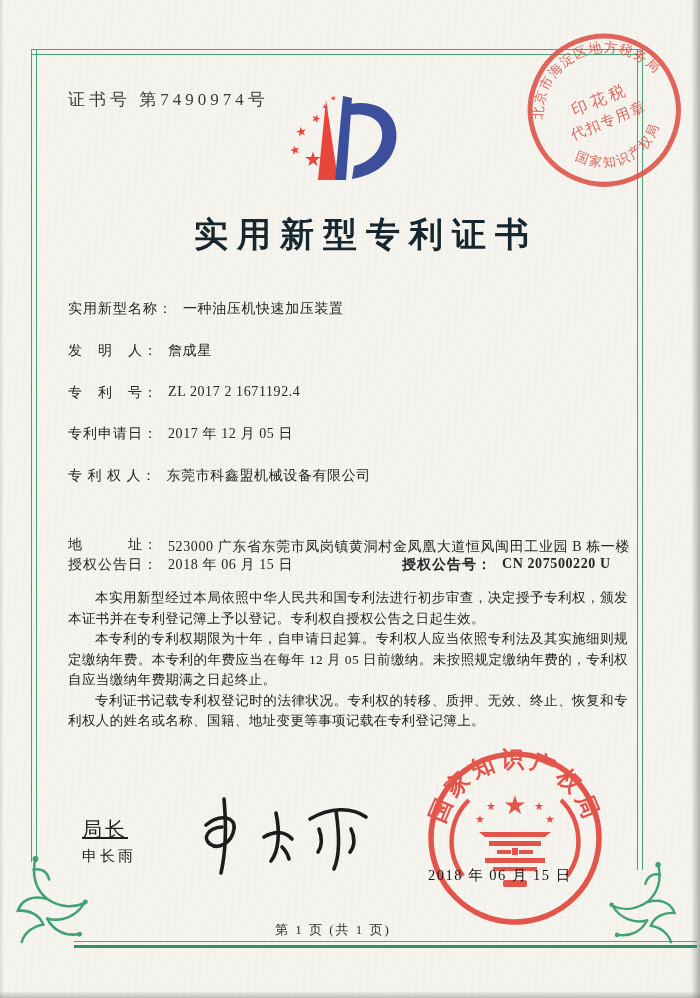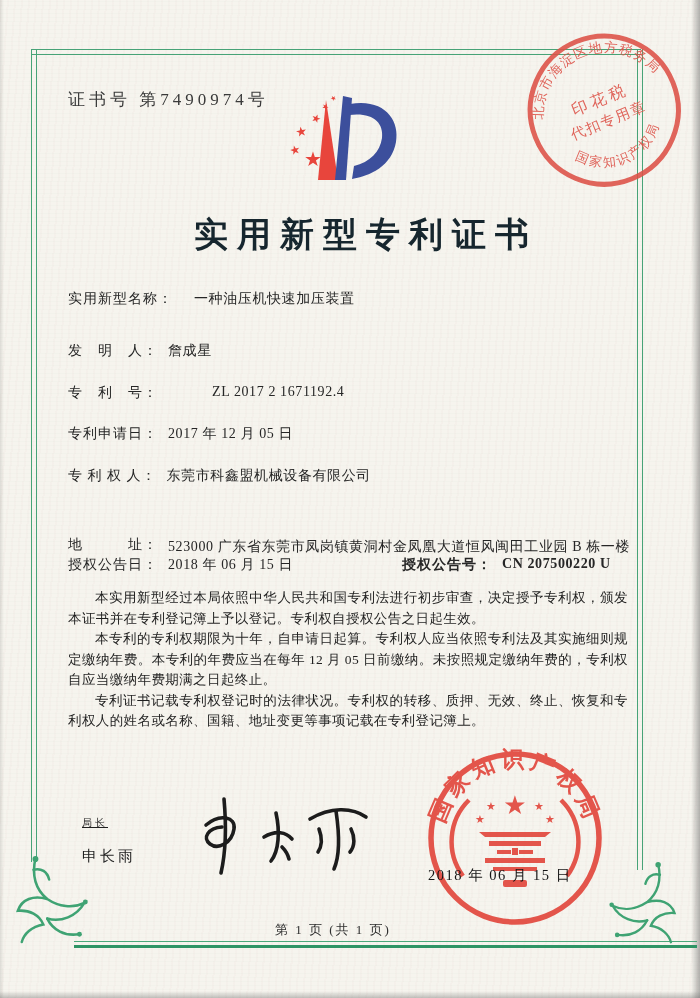--- a/index.html
+++ b/index.html
@@ -40,21 +40,21 @@
 
   .frow{position:absolute; left:68px; font-size:14px; letter-spacing:1px; color:#262626; display:flex; align-items:flex-start;}
   .flabel{white-space:nowrap;}
   .fvalue{margin-left:10px; letter-spacing:0.6px;}
   .fvalue.wrap{width:472px; line-height:21.5px;}
 
   .paragraphs{position:absolute; left:68px; top:588px; width:560px;
     font-size:13.5px; line-height:20.5px; text-align:justify; color:#1f1f1f; letter-spacing:0.4px;}
   .paragraphs p{margin:0; text-indent:2em;}
 
-  .signer-title{position:absolute; left:82px; top:816px; font-size:10px; letter-spacing:3px; color:#1e1e1e;text-decoration:underline;}
+  .signer-title{position:absolute; left:82px; top:816px; font-size:20px; letter-spacing:3px; color:#1e1e1e;text-decoration:underline;}
   .signer-name{position:absolute; left:82px; top:847px; font-size:15px; letter-spacing:3px; color:#1e1e1e;}
   .signature{position:absolute; left:178px; top:793px;}
 
   .seal{position:absolute; left:425px; top:748px; opacity:0.92;}
   .seal-date{position:absolute; left:428px; top:866px; font-size:14.5px; letter-spacing:1.5px; color:#141414;}
 
   .tax-stamp{position:absolute; left:523px; top:28px; transform:rotate(-22deg); opacity:0.88;}
 
   .footer{position:absolute; left:0; top:921px; width:700px; text-align:center;
     padding-right:34px; box-sizing:border-box; font-size:13px; letter-spacing:2px; color:#2f2f2f;}
@@ -136,29 +136,29 @@
       <text fill="#dd5147" font-size="13" letter-spacing="2">
         <textPath href="#taxBottomArc" startOffset="50%" text-anchor="middle">国家知识产权局</textPath>
       </text>
       <text x="82" y="76" text-anchor="middle" fill="#dd5147" font-size="16" letter-spacing="4">印花税</text>
       <text x="82" y="98" text-anchor="middle" fill="#dd5147" font-size="14.5" letter-spacing="1.5">代扣专用章</text>
     </svg>
   </div>
 
   <h1 class="title">实用新型专利证书</h1>
 
-  <div class="frow" style="top:290px;gap:11px;">
+  <div class="frow" style="top:300px;">
     <span class="flabel">实用新型名称：</span>
     <span class="fvalue">一种油压机快速加压装置</span>
   </div>
   <div class="frow" style="top:342px;">
     <span class="flabel">发　明　人：</span>
     <span class="fvalue">詹成星</span>
   </div>
-  <div class="frow" style="top:384px;gap:44px;">
+  <div class="frow" style="top:384px;">
     <span class="flabel">专　利　号：</span>
     <span class="fvalue">ZL 2017 2 1671192.4</span>
   </div>
   <div class="frow" style="top:425px;">
     <span class="flabel">专利申请日：</span>
     <span class="fvalue">2017 年 12 月 05 日</span>
   </div>
   <div class="frow" style="top:467px;">
     <span class="flabel">专 利 权 人：</span>
     <span class="fvalue">东莞市科鑫盟机械设备有限公司</span>

